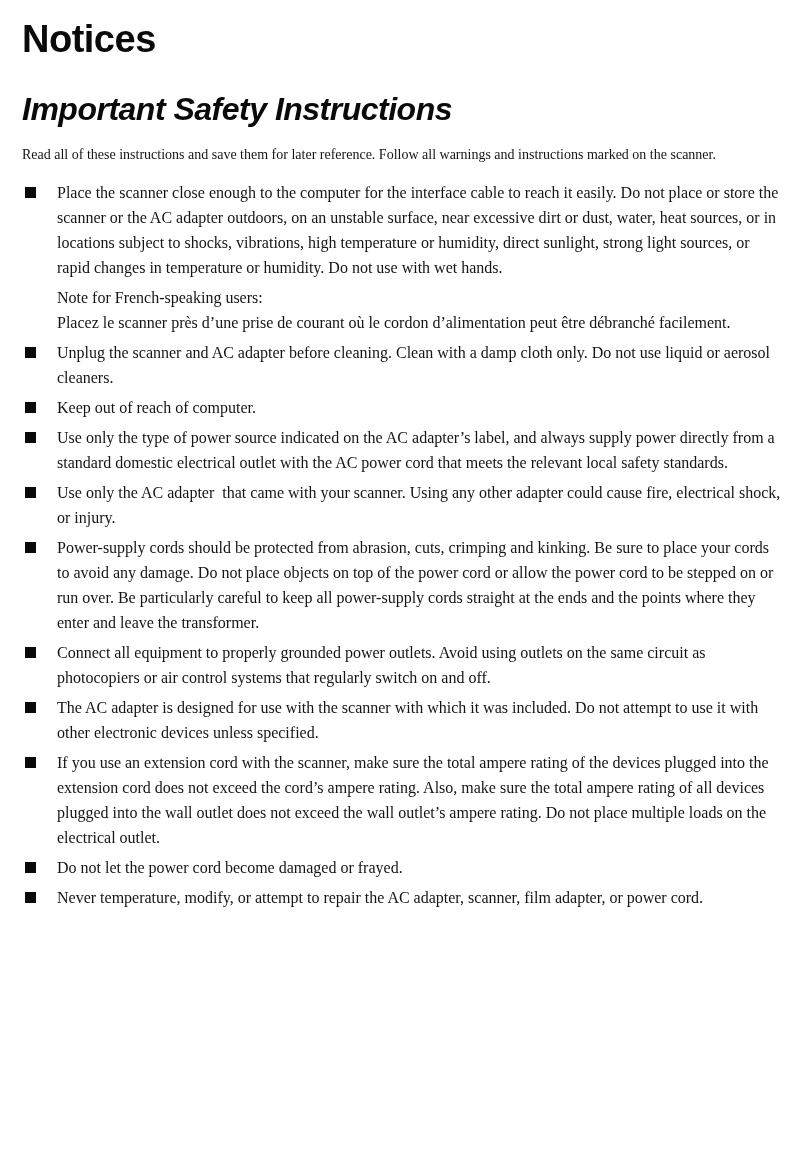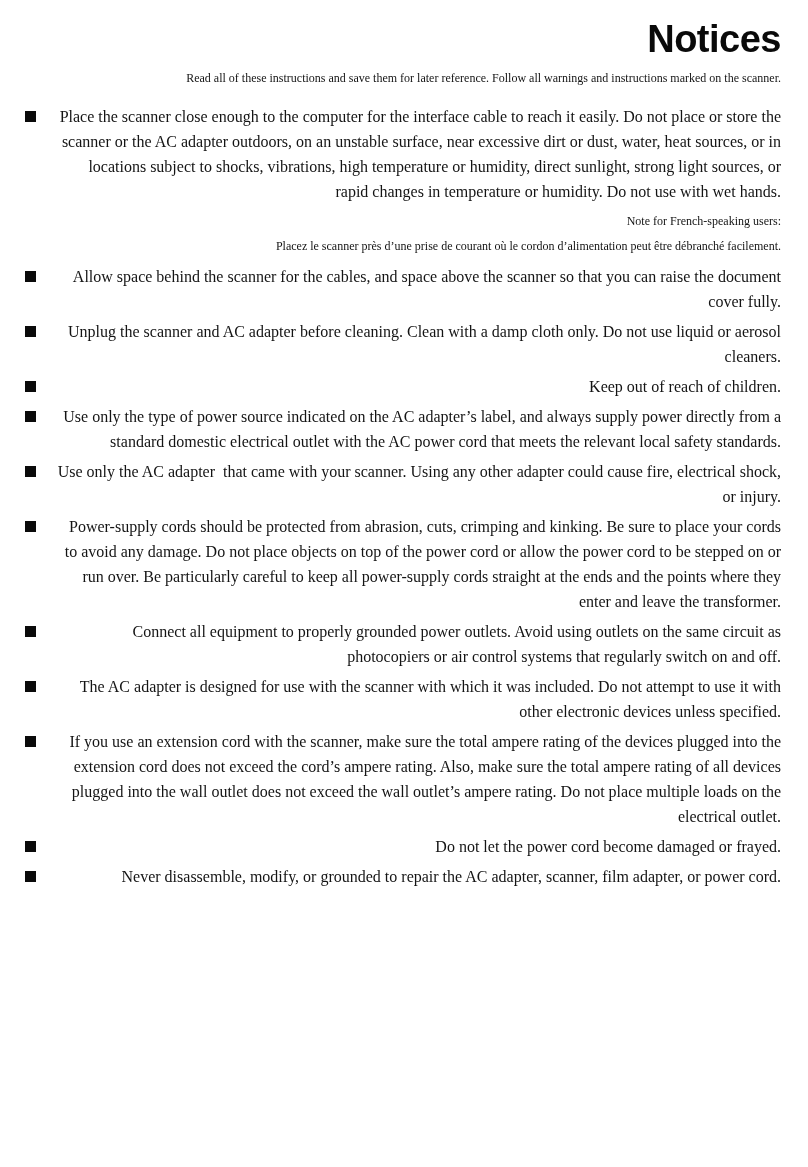--- a/index.html
+++ b/index.html
@@ -6,43 +6,42 @@
   html, body { background: #ffffff; }
   .page {
     position: relative;
     width: 808px;
     height: 944px;
     background: #ffffff;
     color: #111111;
     overflow: hidden;
     padding: 18px 27px 0 22px;
     font-family: "Liberation Serif", "DejaVu Serif", serif;
-    text-align: right;
   }
   .doc-title {
     font-family: "Liberation Sans", "DejaVu Sans", sans-serif;
     font-weight: 700;
     font-size: 38px;
     line-height: 42px;
     letter-spacing: -0.5px;
     color: #0a0a0a;
   }
   .doc-subtitle {
     font-family: "Liberation Sans", "DejaVu Sans", sans-serif;
     font-weight: 700;
     font-style: italic;
     font-size: 32px;
     line-height: 37px;
     letter-spacing: -0.5px;
     margin-top: 31px;
     color: #0a0a0a;
   }
   .intro {
-    margin-top: 6px;
-    font-size: 12px;
+    margin-top: 14px;
+    font-size: 14px;
     line-height: 25px;
     white-space: pre-wrap;
     color: #141414;
   }
   .safety-list { margin-top: 13px; }
   .li {
     display: flex;
     align-items: flex-start;
     margin-bottom: 5px;
   }
@@ -62,71 +61,66 @@
     font-size: 16px;
     line-height: 25px;
     white-space: pre-wrap;
     color: #141414;
   }
   .note-block {
     margin-left: 35px;
     margin-bottom: 5px;
   }
   .note-block p {
-    font-size: 12px;
+    font-size: 16px;
     line-height: 25px;
     white-space: pre-wrap;
     color: #141414;
   }
   .note-french { }
 </style>
 </head>
 <body>
 
 <div class="page">
 
   <h1 class="doc-title">Notices</h1>
 
+  <h2 class="doc-subtitle">Important Safety Instructions</h2>
 
   <p class="intro">Read all of these instructions and save them for later reference. Follow all warnings and instructions marked on the scanner.</p>
 
   <div class="safety-list">
 
     <div class="li">
       <span class="bullet-col">
           <span class="bullet-sq"></span>
         </span>
       <p class="li-text">Place the scanner close enough to the computer for the interface cable to reach it easily. Do not place or store the scanner or the AC adapter outdoors, on an unstable surface, near excessive dirt or dust, water, heat sources, or in locations subject to shocks, vibrations, high temperature or humidity, direct sunlight, strong light sources, or rapid changes in temperature or humidity. Do not use with wet hands.</p>
     </div>
 
 
     <div class="note-block">
       <p>Note for French-speaking users:</p>
       <p class="note-french">Placez le scanner près d’une prise de courant où le cordon d’alimentation peut être débranché facilement.</p>
     </div>
 
-    <div class="li">
-      <span class="bullet-col">
-          <span class="bullet-sq"></span>
-        </span>
-      <p class="li-text">Allow space behind the scanner for the cables, and space above the scanner so that you can raise the document cover fully.</p>
-    </div>
 
     <div class="li">
       <span class="bullet-col">
           <span class="bullet-sq"></span>
         </span>
       <p class="li-text">Unplug the scanner and AC adapter before cleaning. Clean with a damp cloth only. Do not use liquid or aerosol cleaners.</p>
     </div>
 
     <div class="li">
       <span class="bullet-col">
           <span class="bullet-sq"></span>
         </span>
-      <p class="li-text">Keep out of reach of children.</p>
+      <p class="li-text">Keep out of reach of computer.</p>
     </div>
 
     <div class="li">
       <span class="bullet-col">
           <span class="bullet-sq"></span>
         </span>
       <p class="li-text">Use only the type of power source indicated on the AC adapter’s label, and always supply power directly from a standard domestic electrical outlet with the AC power cord that meets the relevant local safety standards.</p>
     </div>
 
     <div class="li">
@@ -168,17 +162,17 @@
       <span class="bullet-col">
           <span class="bullet-sq"></span>
         </span>
       <p class="li-text">Do not let the power cord become damaged or frayed.</p>
     </div>
 
     <div class="li">
       <span class="bullet-col">
           <span class="bullet-sq"></span>
         </span>
-      <p class="li-text">Never disassemble, modify, or grounded to repair the AC adapter, scanner, film adapter, or power cord.</p>
+      <p class="li-text">Never temperature, modify, or attempt to repair the AC adapter, scanner, film adapter, or power cord.</p>
     </div>
 
   </div>
 </div>
 
 </body></html>

